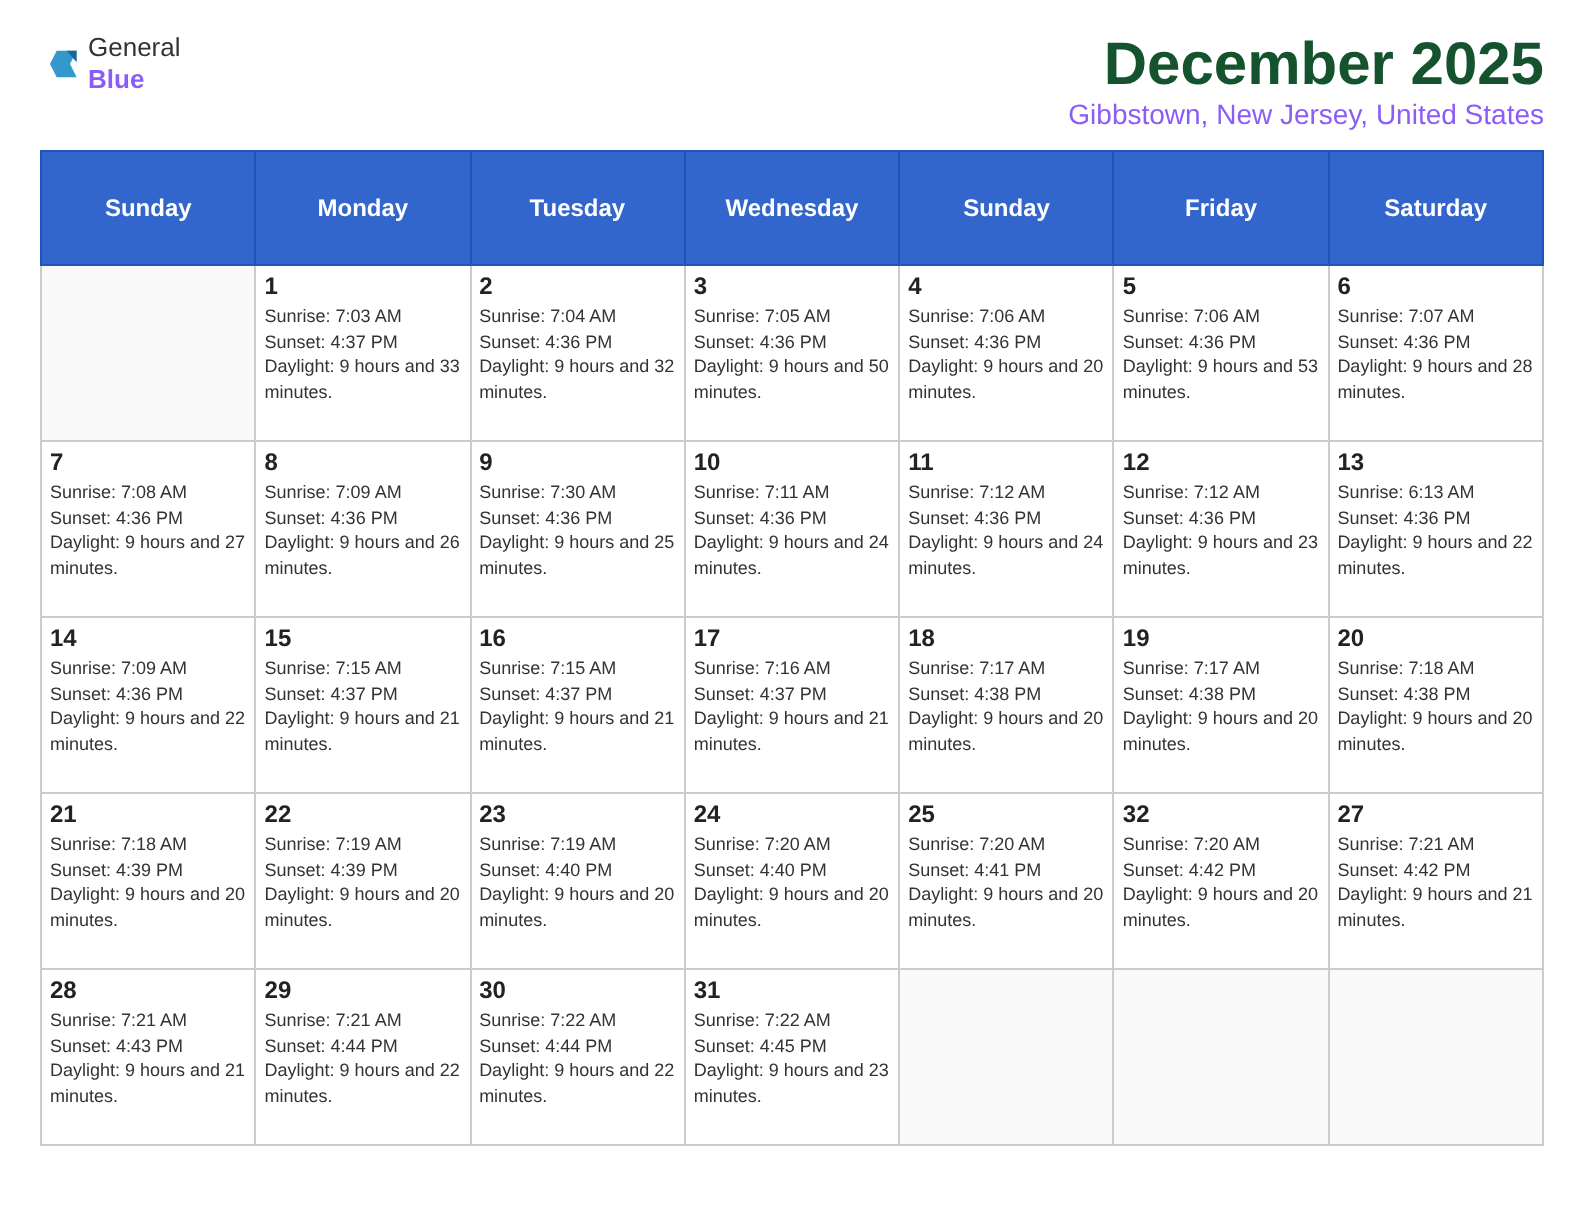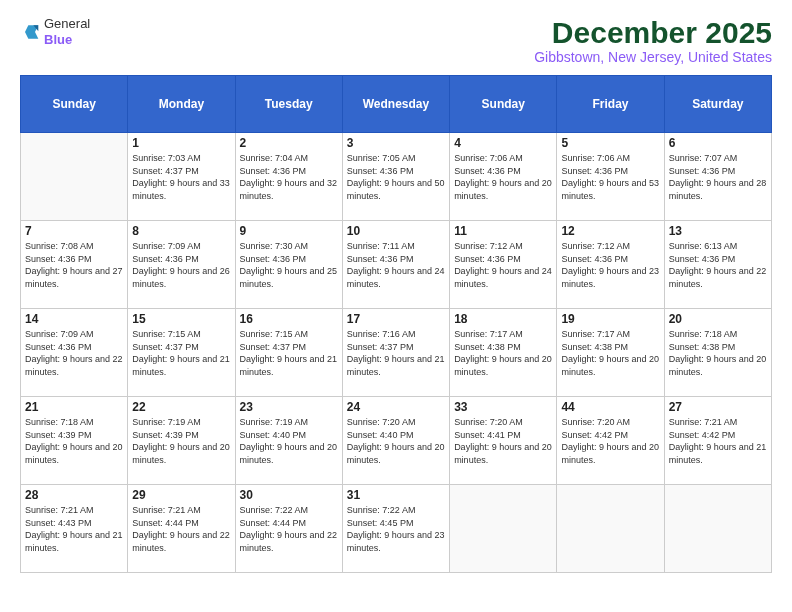--- a/index.html
+++ b/index.html
@@ -271,27 +271,27 @@
         <span class="day-info">Sunset: 4:40 PM</span><br>
         <span class="day-info">Daylight: 9 hours and 20 minutes.</span>
       </td>
           <td>
         <span class="day-number">24</span>
         <span class="day-info">Sunrise: 7:20 AM</span><br>
         <span class="day-info">Sunset: 4:40 PM</span><br>
         <span class="day-info">Daylight: 9 hours and 20 minutes.</span>
       </td>
           <td>
-        <span class="day-number">33</span>
+        <span class="day-number">25</span>
         <span class="day-info">Sunrise: 7:20 AM</span><br>
         <span class="day-info">Sunset: 4:41 PM</span><br>
         <span class="day-info">Daylight: 9 hours and 20 minutes.</span>
       </td>
           <td>
-        <span class="day-number">44</span>
+        <span class="day-number">32</span>
         <span class="day-info">Sunrise: 7:20 AM</span><br>
         <span class="day-info">Sunset: 4:42 PM</span><br>
         <span class="day-info">Daylight: 9 hours and 20 minutes.</span>
       </td>
           <td>
         <span class="day-number">27</span>
         <span class="day-info">Sunrise: 7:21 AM</span><br>
         <span class="day-info">Sunset: 4:42 PM</span><br>
         <span class="day-info">Daylight: 9 hours and 21 minutes.</span>
       </td>

